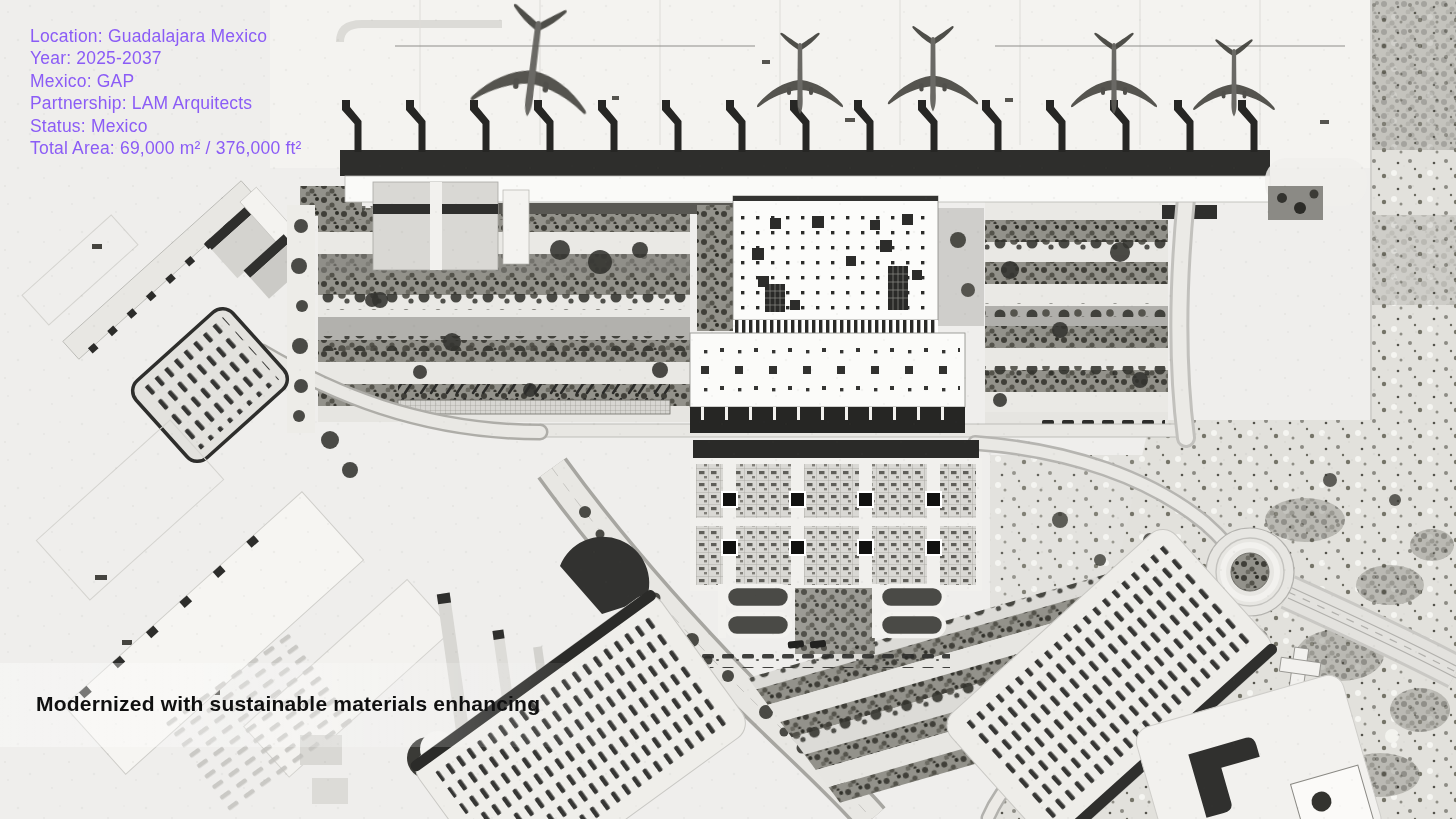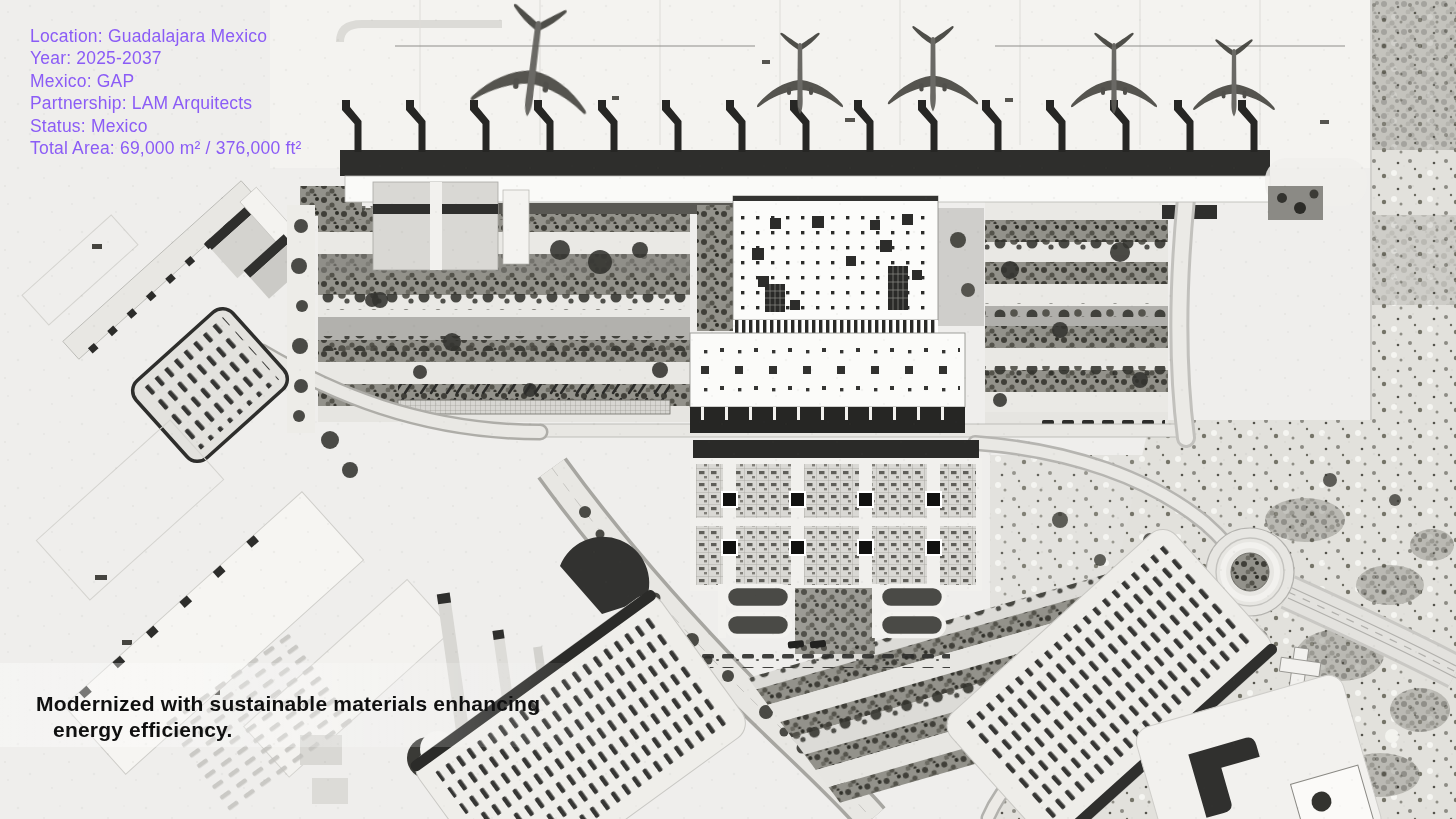--- a/index.html
+++ b/index.html
@@ -553,16 +553,15 @@
   <div>Location: Guadalajara Mexico</div>
   <div>Year: 2025-2037</div>
   <div>Mexico: GAP</div>
   <div>Partnership: LAM Arquitects</div>
   <div>Status: Mexico</div>
   <div>Total Area: 69,000 m² / 376,000 ft²</div>
 </div>
 
 <div class="caption">
   <div class="l1">Modernized with sustainable materials enhancing</div>
-  <div class="l2">energy efficiency.</div>
 </div>
 
 </div>
 
 </body></html>

